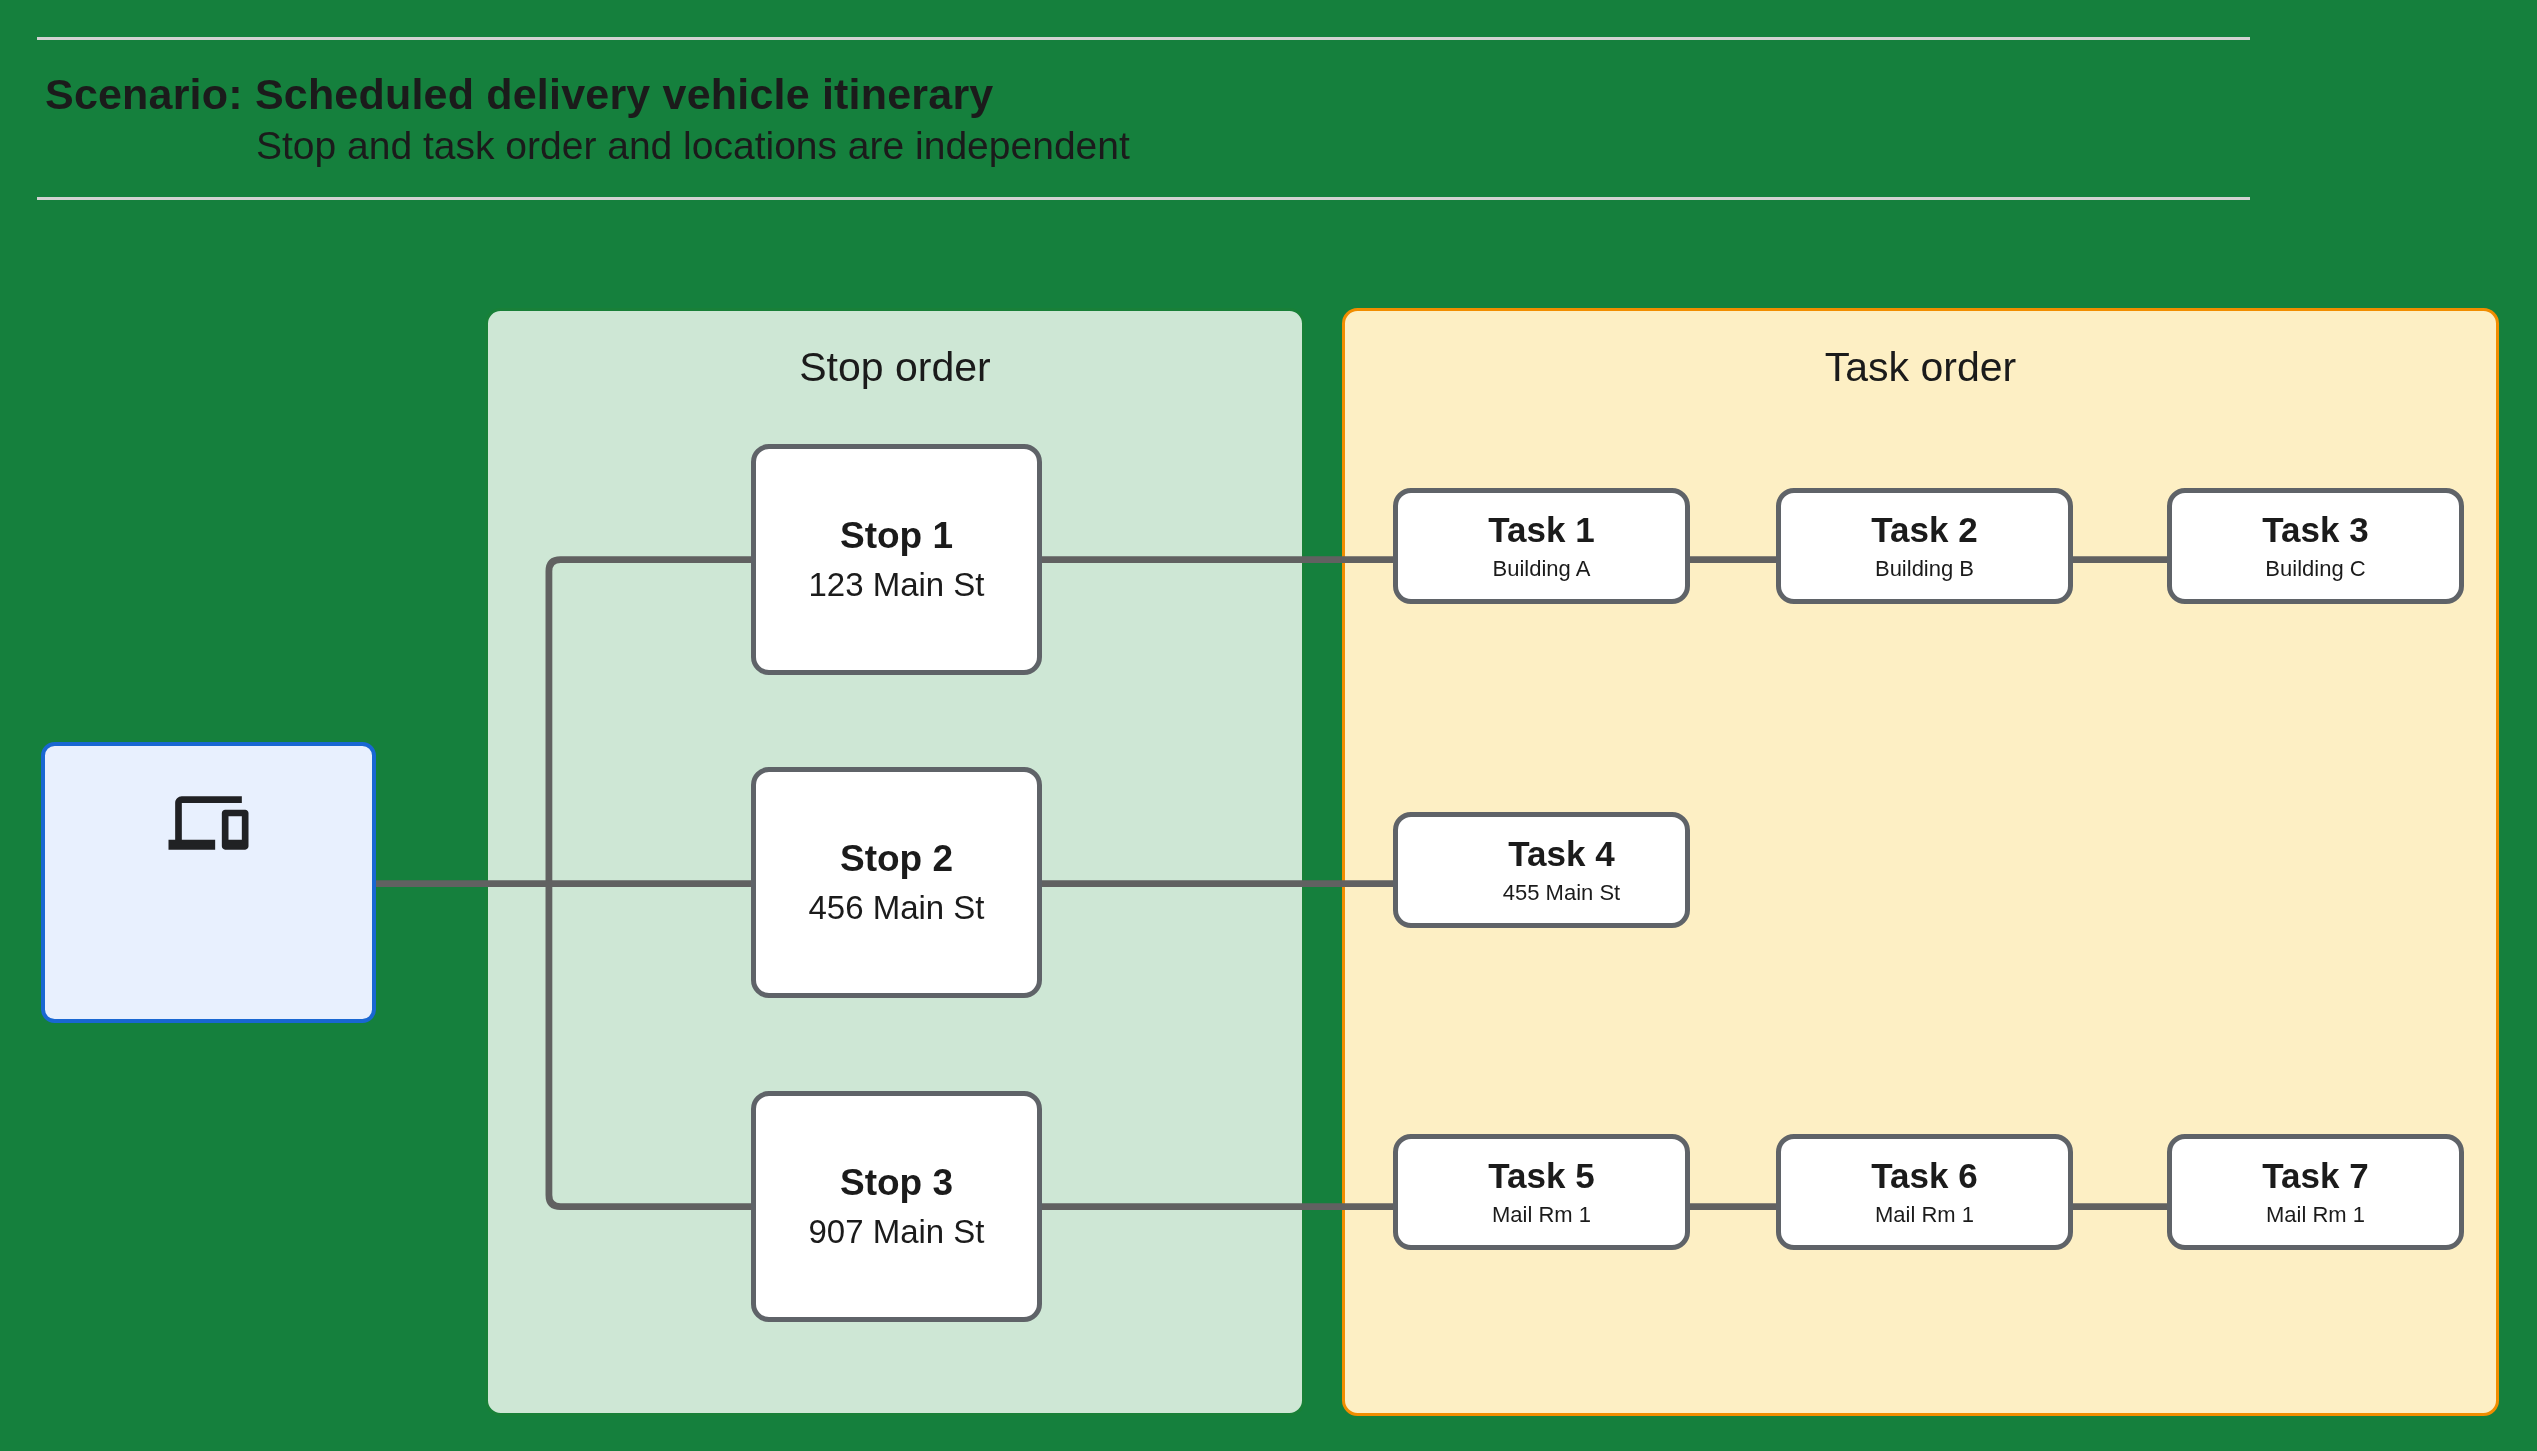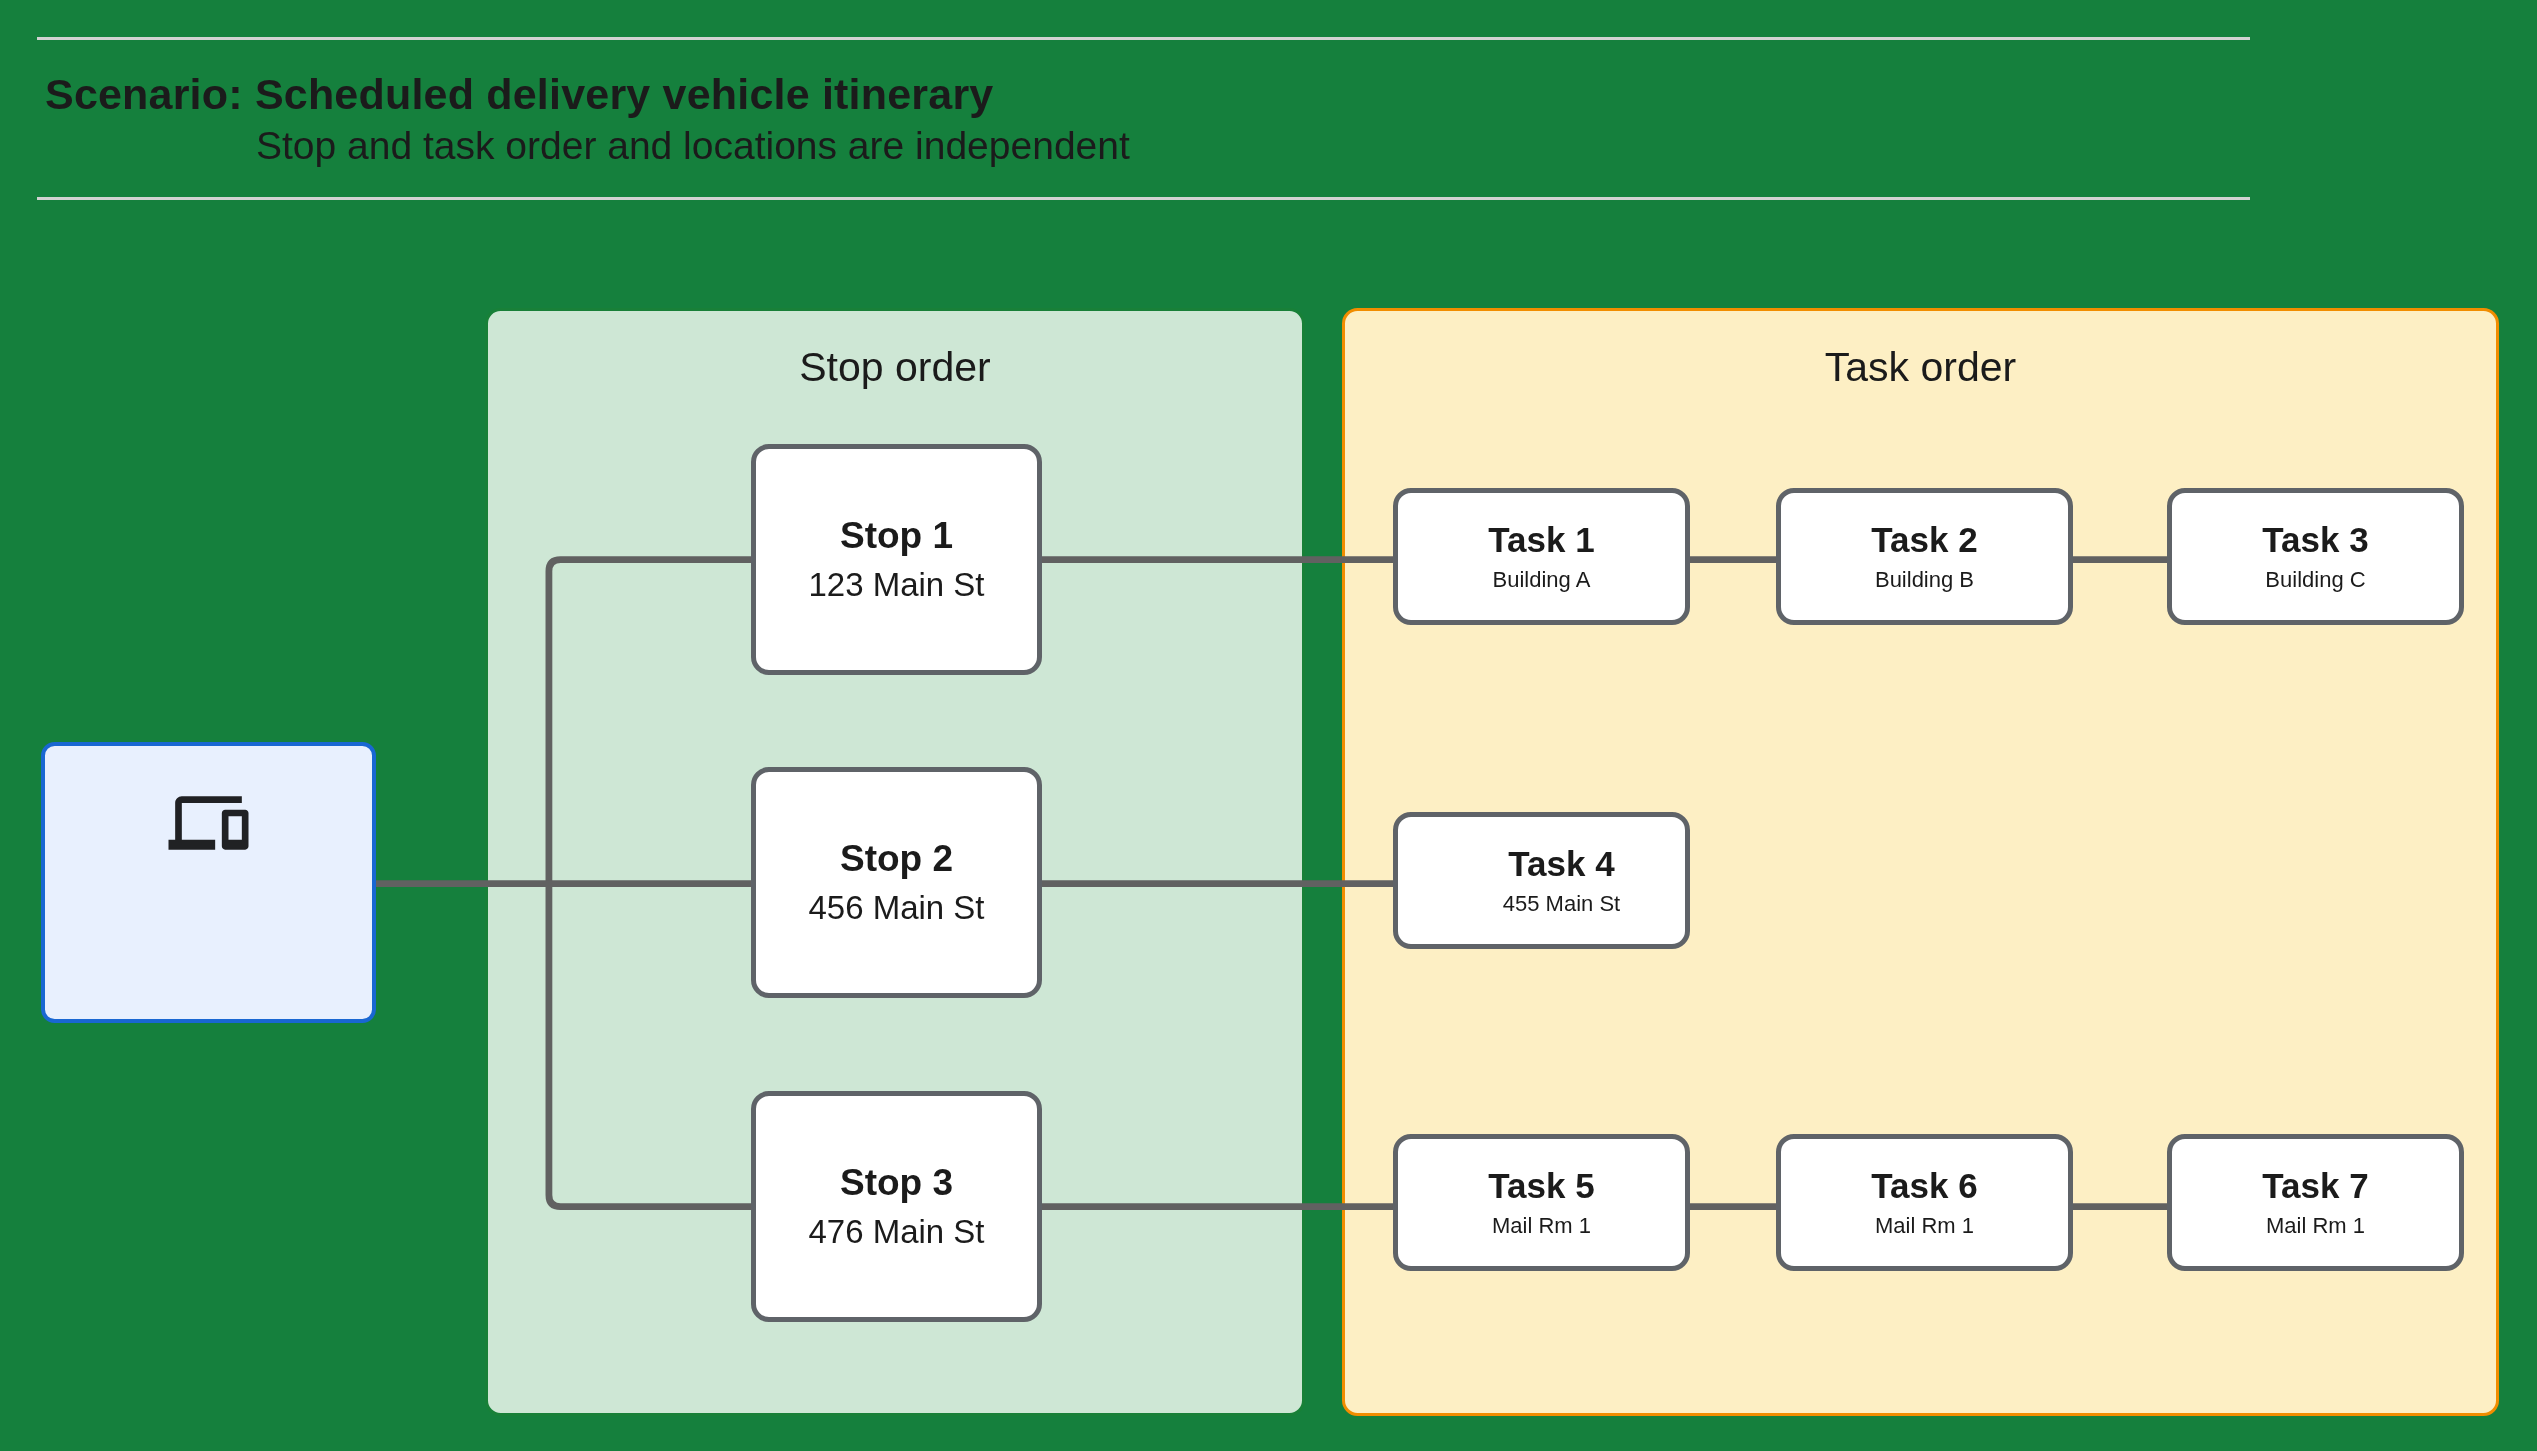--- a/index.html
+++ b/index.html
@@ -129,21 +129,21 @@
     display: flex;
     flex-direction: column;
     align-items: center;
     justify-content: center;
     text-align: center;
   }
   .node-title { font-weight: bold; }
   .stop { left: 751px; width: 291px; height: 231px; }
   .stop .node-title { font-size: 37px; }
   .stop .node-subtitle { font-size: 33px; margin-top: 9.7px; }
-  .task { width: 297px; height: 137px; }
+  .task { width: 297px; height: 116px; }
   .task .node-title { font-size: 35px; }
   .task .node-subtitle { font-size: 22px; margin-top: 6.8px; }
 
   .s1 { top: 444px; }
   .s2 { top: 767px; }
   .s3 { top: 1091px; }
 
   .col1 { left: 1393px; }
   .col2 { left: 1776px; }
   .col3 { left: 2167px; }
@@ -183,21 +183,21 @@
   <div class="node stop s1">
     <div class="node-title">Stop 1</div>
     <div class="node-subtitle">123 Main St</div>
   </div>
   <div class="node stop s2">
     <div class="node-title">Stop 2</div>
     <div class="node-subtitle">456 Main St</div>
   </div>
   <div class="node stop s3">
     <div class="node-title">Stop 3</div>
-    <div class="node-subtitle">476 Main St</div>
+    <div class="node-subtitle">907 Main St</div>
   </div>
 
   <div class="node task row1 col1">
     <div class="node-title">Task 1</div>
     <div class="node-subtitle">Building A</div>
   </div>
   <div class="node task row1 col2">
     <div class="node-title">Task 2</div>
     <div class="node-subtitle">Building B</div>
   </div>

